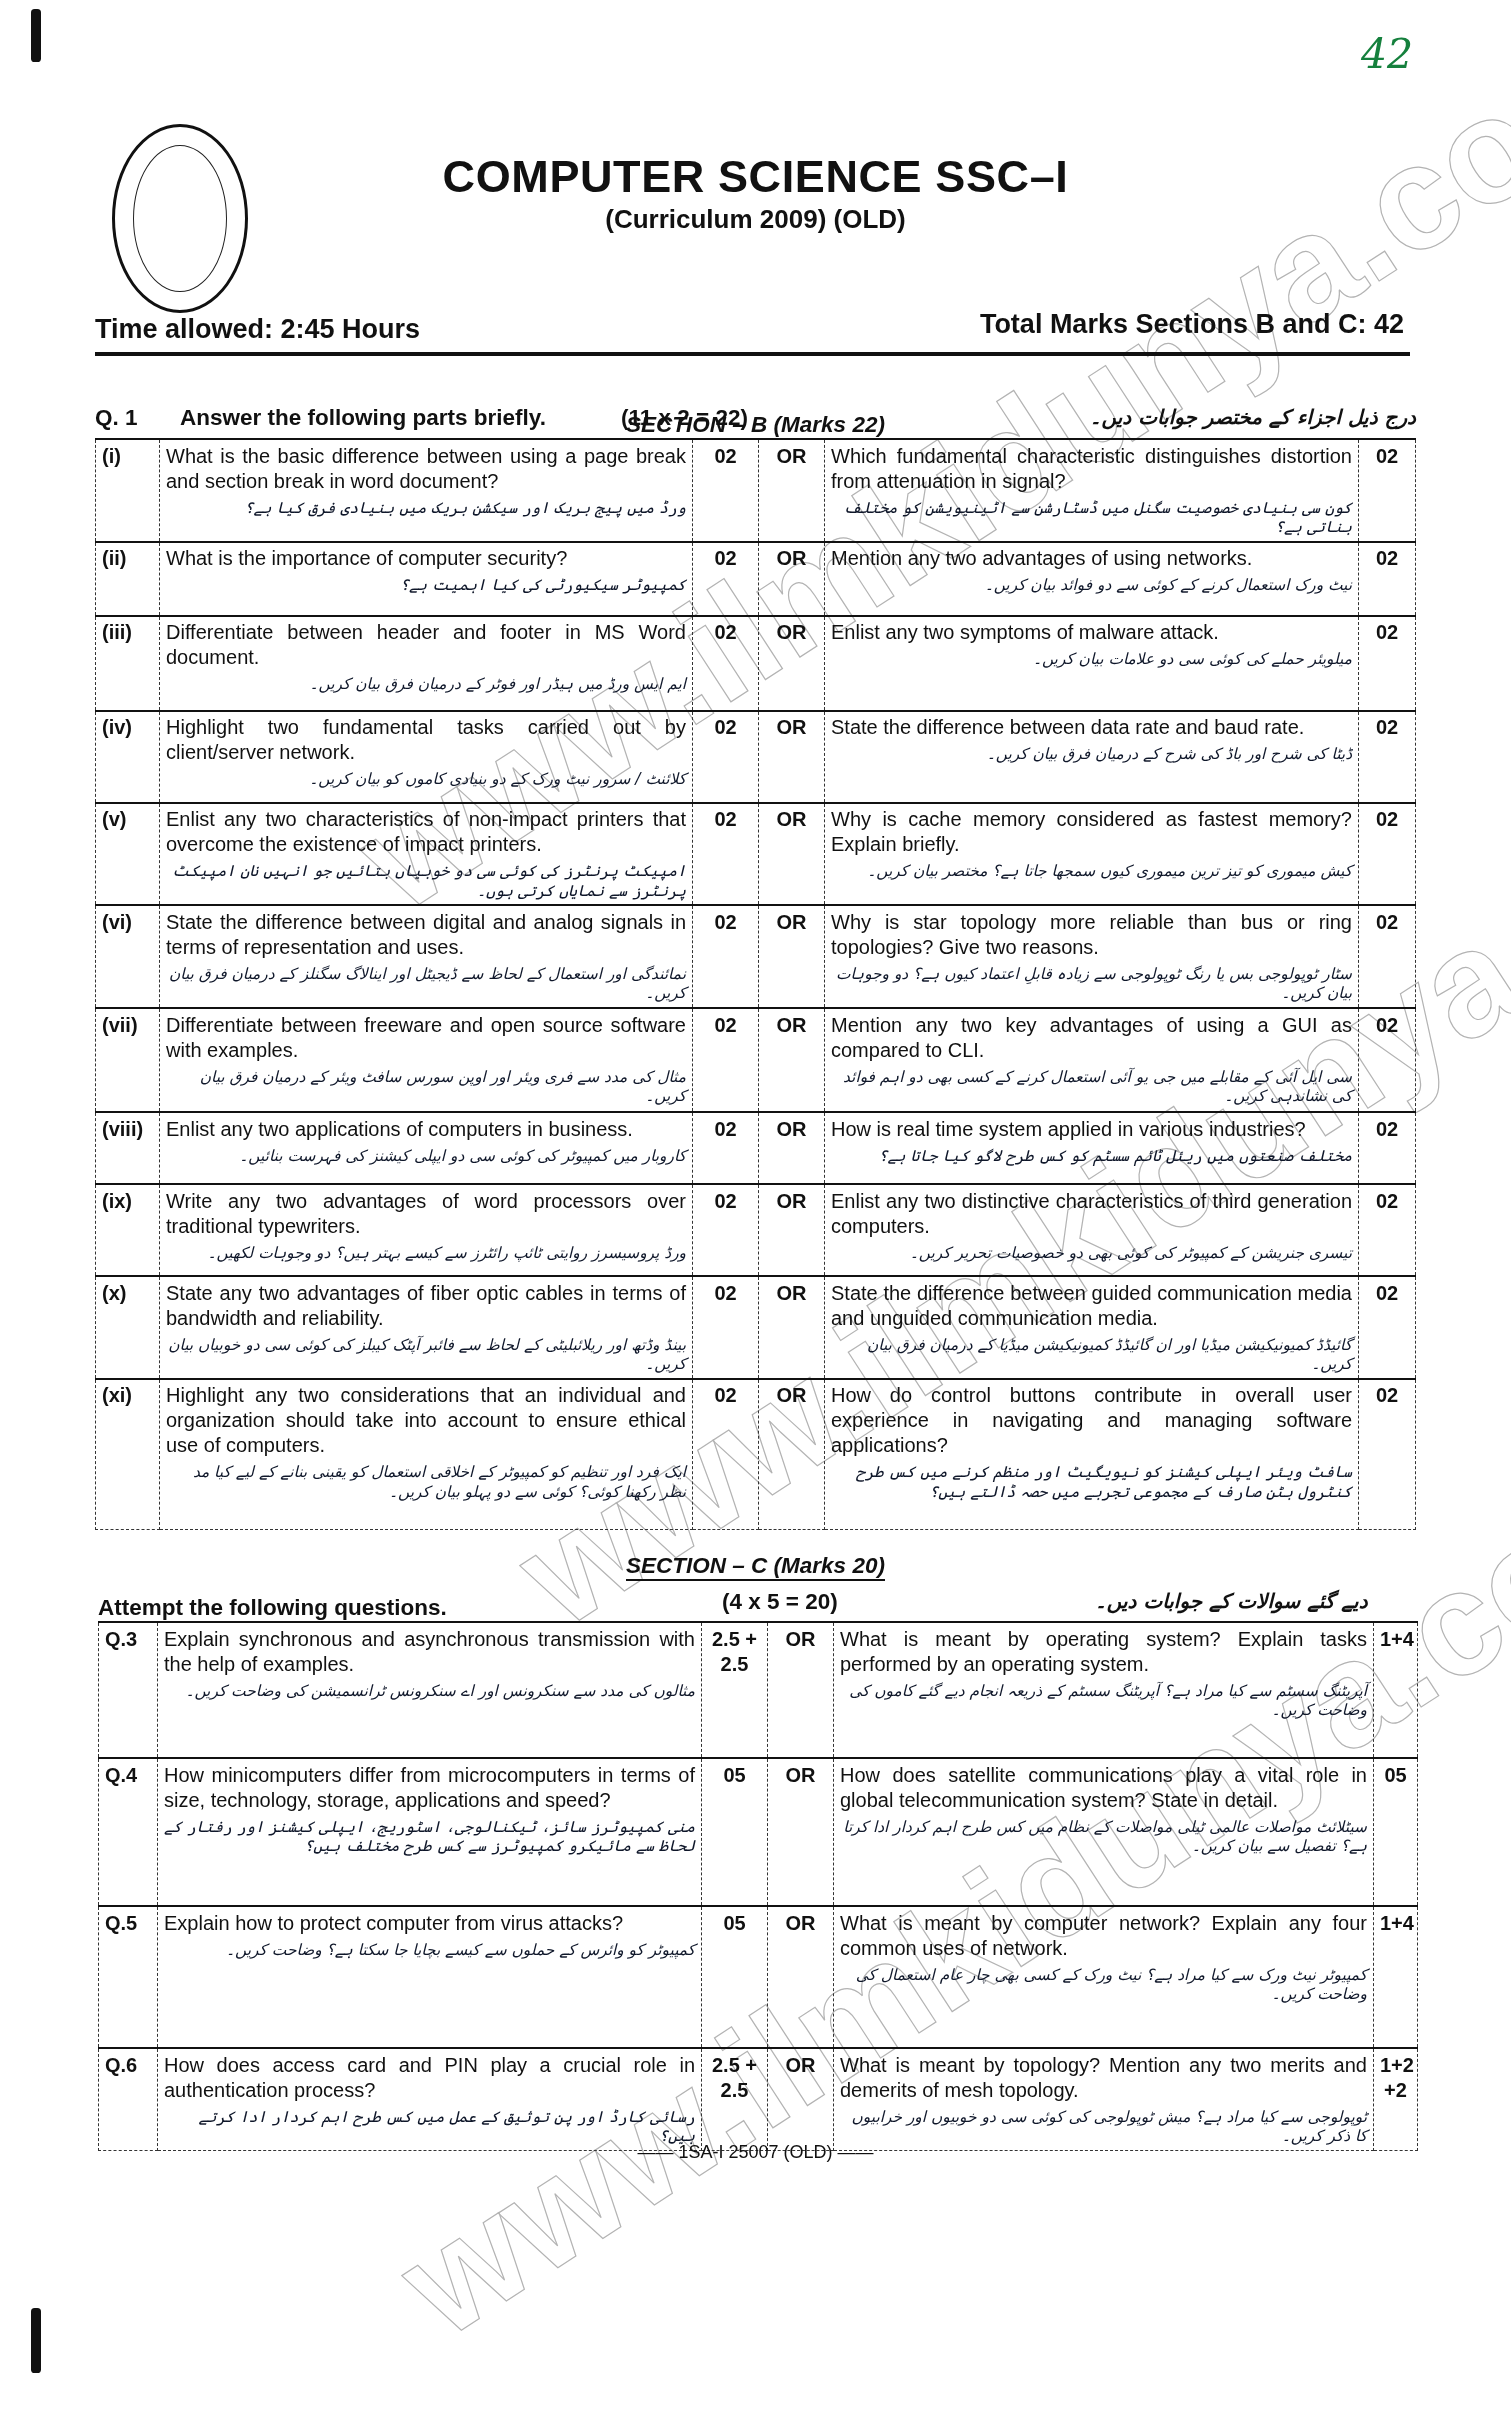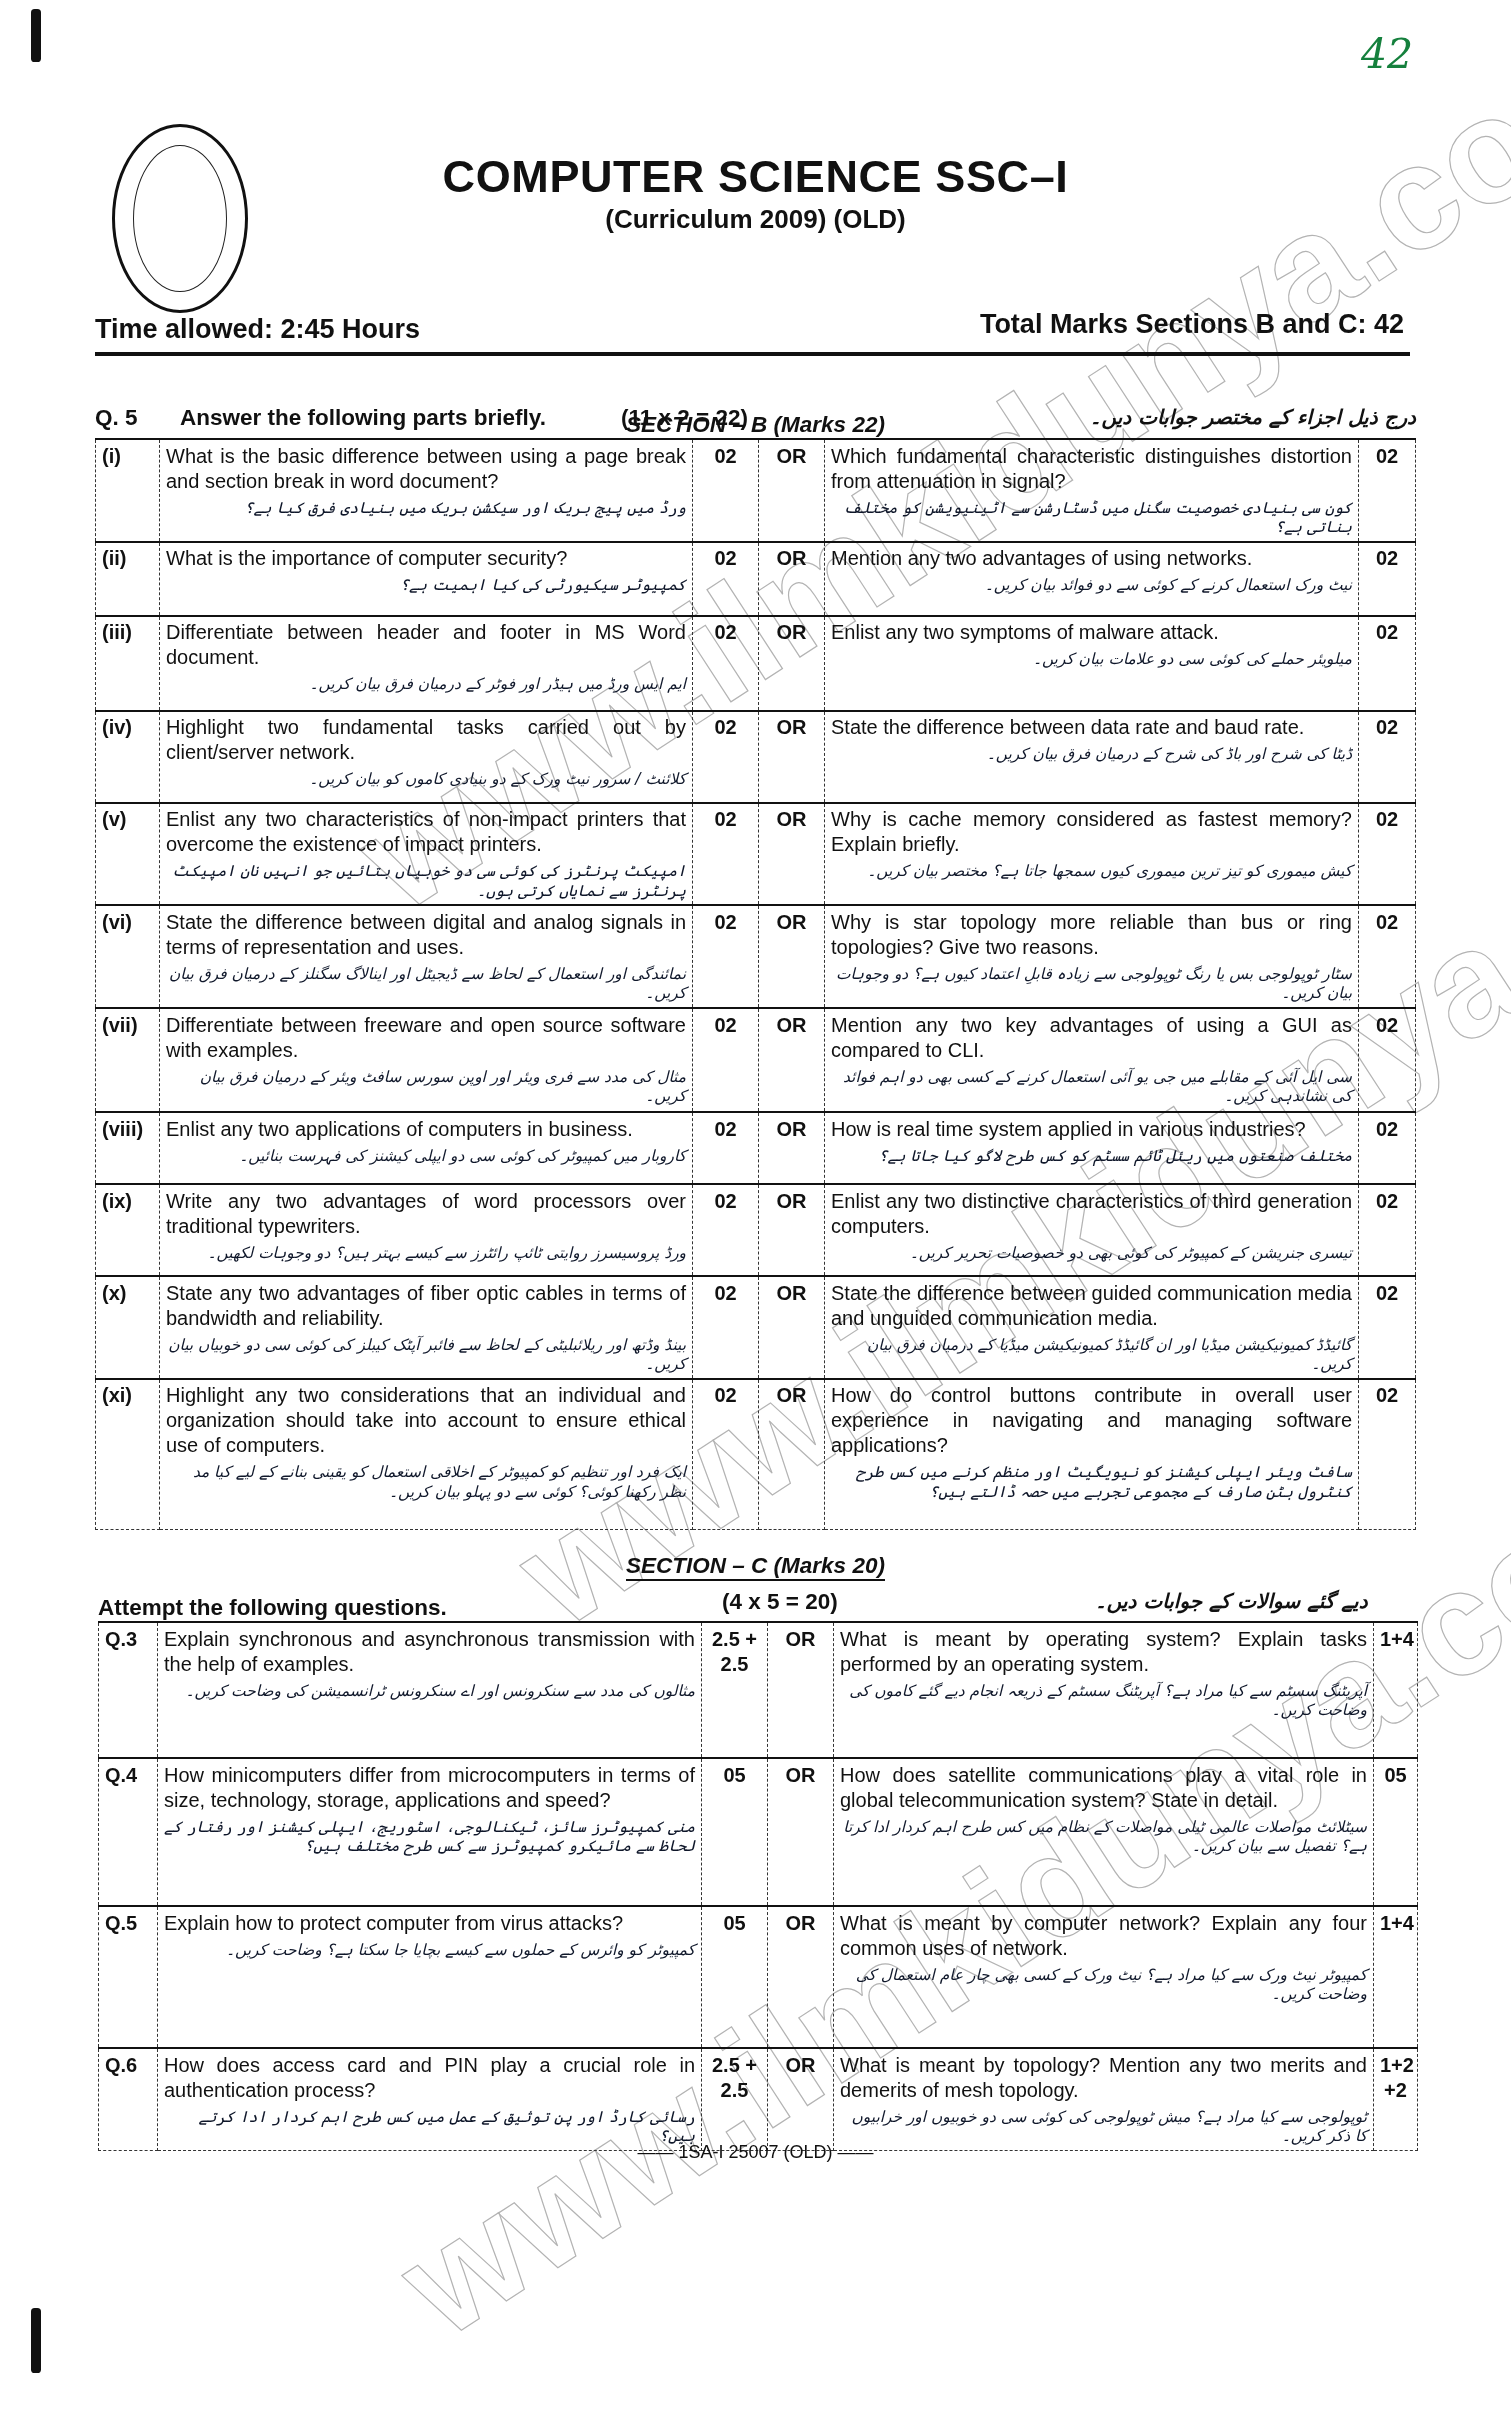--- a/index.html
+++ b/index.html
@@ -57,21 +57,21 @@
   <div class="handwritten">42</div>
 
   <div class="title">COMPUTER SCIENCE SSC–I</div>
   <div class="subtitle">(Curriculum 2009) (OLD)</div>
 
   <div class="time-allowed">Time allowed:  2:45 Hours</div>
   <div class="total-marks">Total Marks Sections B and C:  42</div>
   <div class="hr-thick"></div>
 
   <div class="section-title" style="top:364px;margin-top:48px;"><span>SECTION – B (Marks 22)</span></div>
-  <div class="instr" style="left:95px;top:405px;">Q. 5</div>
+  <div class="instr" style="left:95px;top:405px;">Q. 1</div>
   <div class="instr" style="left:180px;top:405px;">Answer the following parts briefly.</div>
   <div class="instr" style="left:621px;top:405px;">(11 x 2 = 22)</div>
   <div class="urdu-instr" style="right:95px;top:405px;">درج ذیل اجزاء کے مختصر جوابات دیں۔</div>
 
   <table class="qtable" id="tblB" style="left:95px;top:438px;width:1319px;">
     <colgroup>
         <col style="width:64px">
         <col style="width:533px">
         <col style="width:66px">
         <col style="width:66px">

